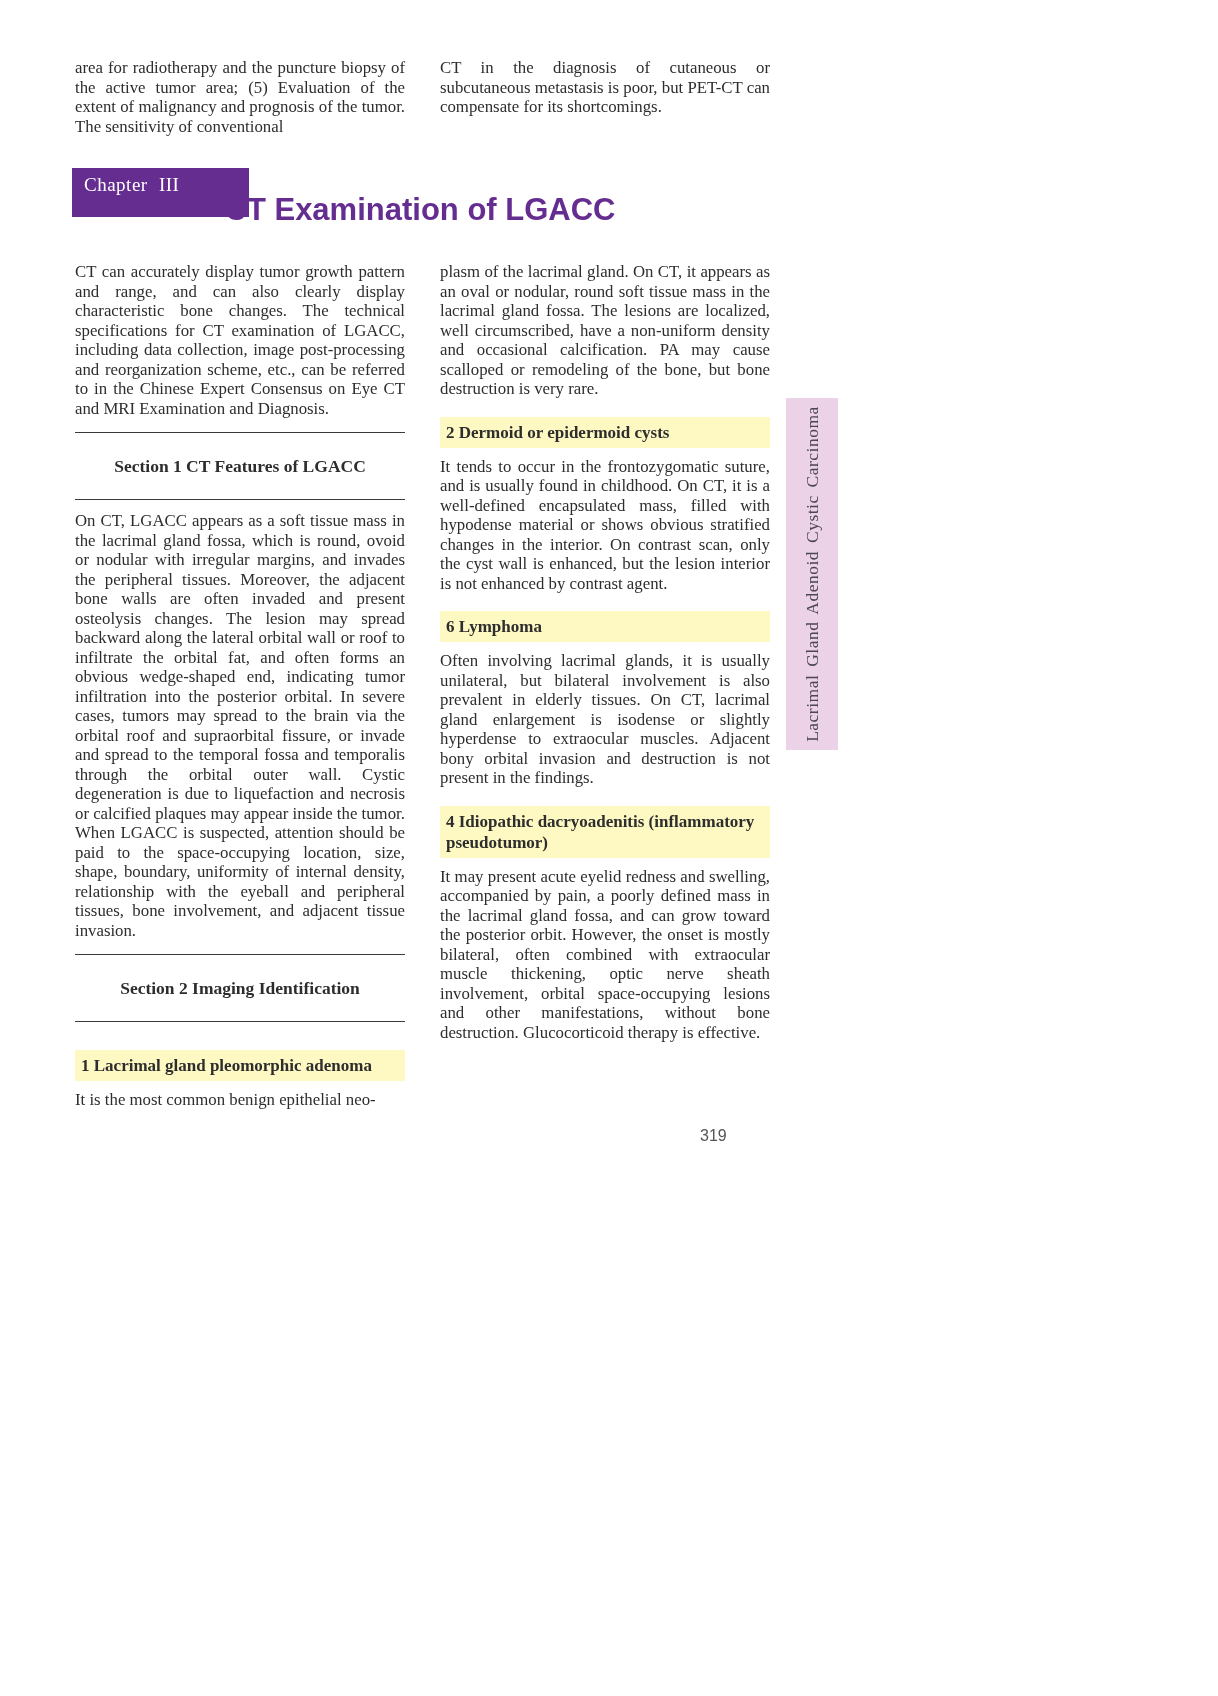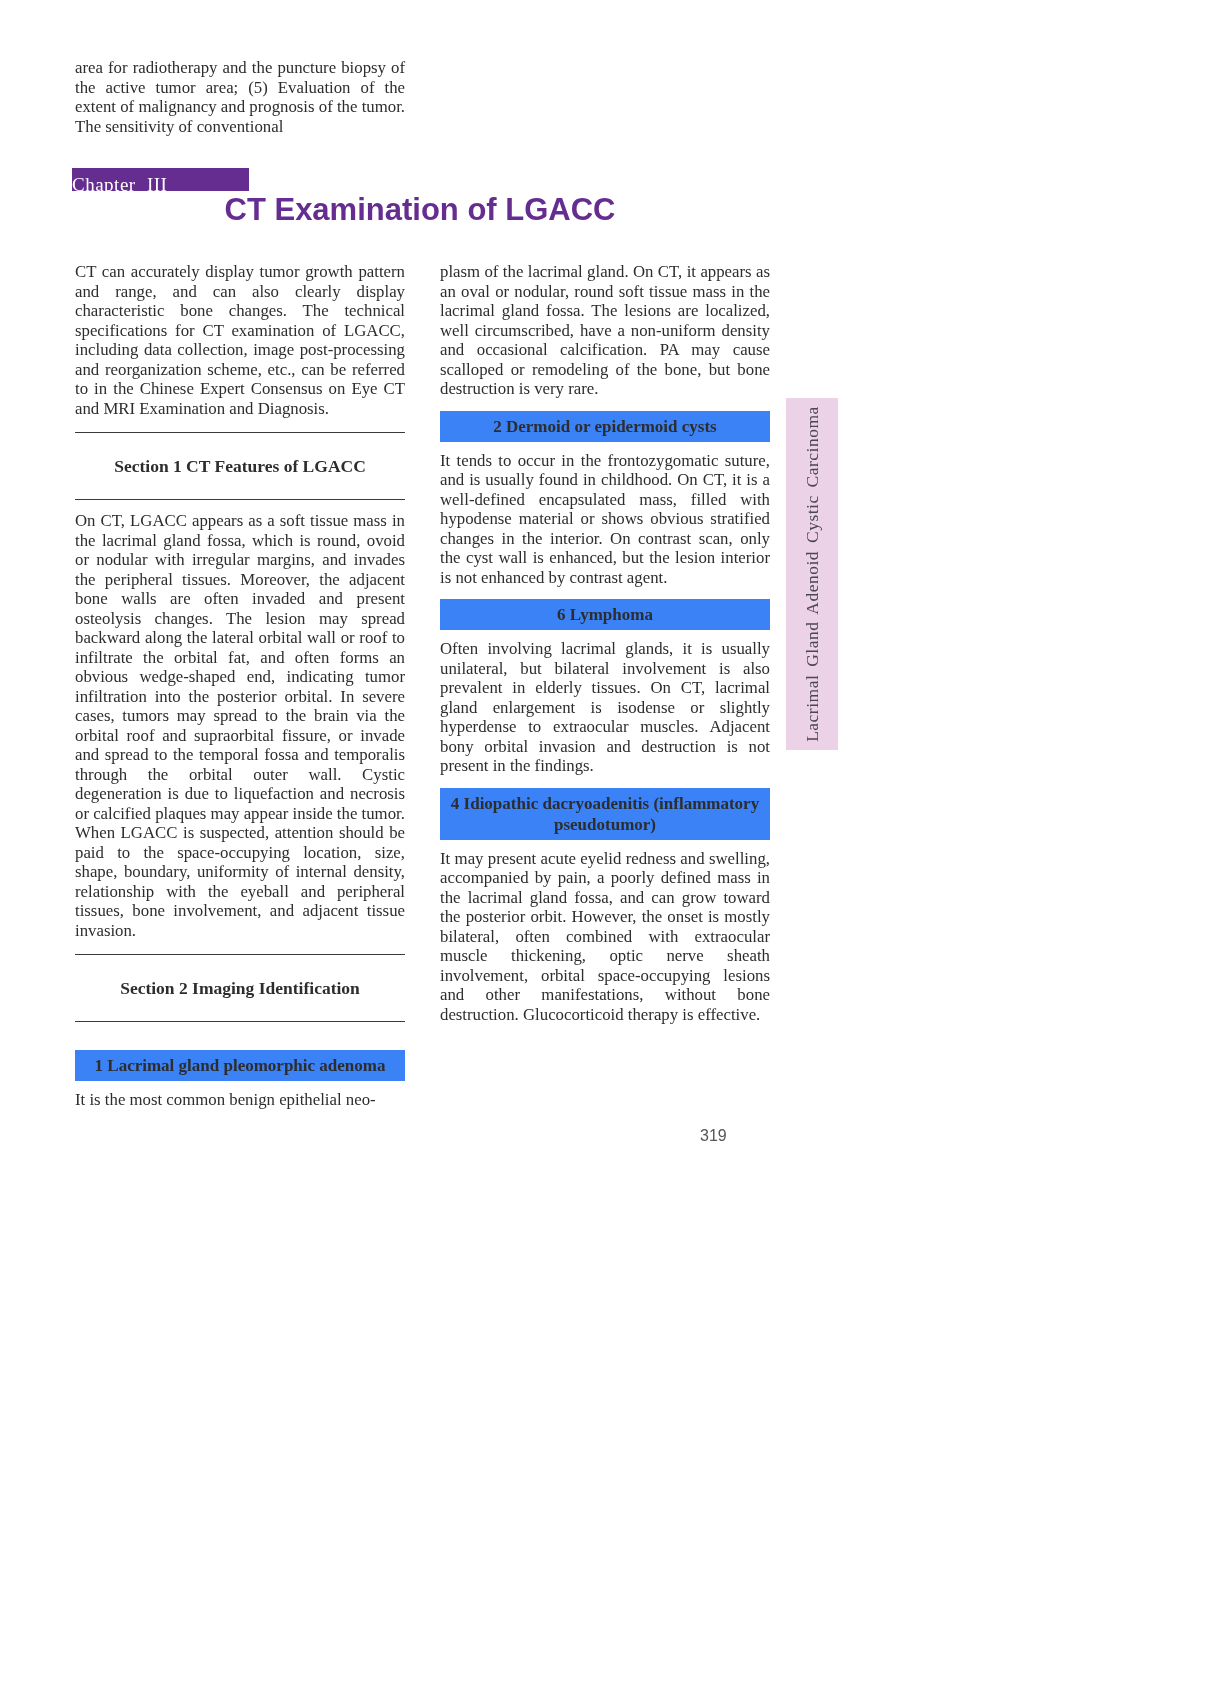--- a/index.html
+++ b/index.html
@@ -15,26 +15,27 @@
   .body-text{
     font-family:"Liberation Serif", serif;
     font-size:16.8px;
     line-height:19.5px;
     text-align:justify;
     color:#2d2d2d;
   }
   .abs{position:absolute;}
   .col{width:330px;}
   .chapter-banner{
-    left:72px;top:168px;width:177px;height:23px;
+    left:72px;top:168px;width:177px;height:49px;
     background:#662d91;
     color:#ffffff;
     font-family:"Liberation Serif", serif;
     font-size:19px;
     line-height:33px;
+    padding-left:12px;
     box-sizing:border-box;
     letter-spacing:0.5px;
     word-spacing:6px;
   }
   .page-title{
     left:75px;top:192px;width:690px;
     text-align:center;
     font-family:"Liberation Sans", sans-serif;
     font-weight:bold;
     font-size:31px;
@@ -44,23 +45,23 @@
     margin:14px 0 11px 0;
     border-top:1.6px solid #3a3a3a;
     border-bottom:1.6px solid #3a3a3a;
     padding:22px 0;
     text-align:center;
     font-weight:bold;
     font-size:17.5px;
     line-height:22px;
   }
   .pink-heading{
-    margin:12px 0 9px 0;
-    background:#3b82f6;
-    text-align:center;
+    margin:18px 0 9px 0;
+    background:#fef9c3;
+    text-align:left;
     font-weight:bold;
     font-size:17px;
     line-height:21px;
     padding:5px 6px;
   }
   .pink-heading.big-gap{margin-top:28px;}
   p.para{margin:0;}
   .side-tab{
     left:786px;top:398px;width:52px;height:352px;
     background:#ecd2e6;
@@ -83,20 +84,23 @@
     color:#555555;
   }
 </style>
 </head>
 <body>
 
 <div class="page">
 
   <div class="abs col body-text" style="left:75px;top:58px;">
     <p class="para">area for radiotherapy and the puncture biopsy of the active tumor area; (5) Evaluation of the extent of malignancy and prognosis of the tumor. The sensitivity of conventional</p>
+  </div>
+  <div class="abs col body-text" style="left:440px;top:58px;">
+    <p class="para">CT in the diagnosis of cutaneous or subcutaneous metastasis is poor, but PET-CT can compensate for its shortcomings.</p>
   </div>
 
   <div class="abs chapter-banner">
     <span>Chapter III</span>
   </div>
 
   <div class="abs page-title">CT Examination of LGACC</div>
 
   <div class="abs col body-text" style="left:75px;top:262px;">
     <p class="para">CT can accurately display tumor growth pattern and range, and can also clearly display characteristic bone changes. The technical specifications for CT examination of LGACC, including data collection, image post-processing and reorganization scheme, etc., can be referred to in the Chinese Expert Consensus on Eye CT and MRI Examination and Diagnosis.</p>

